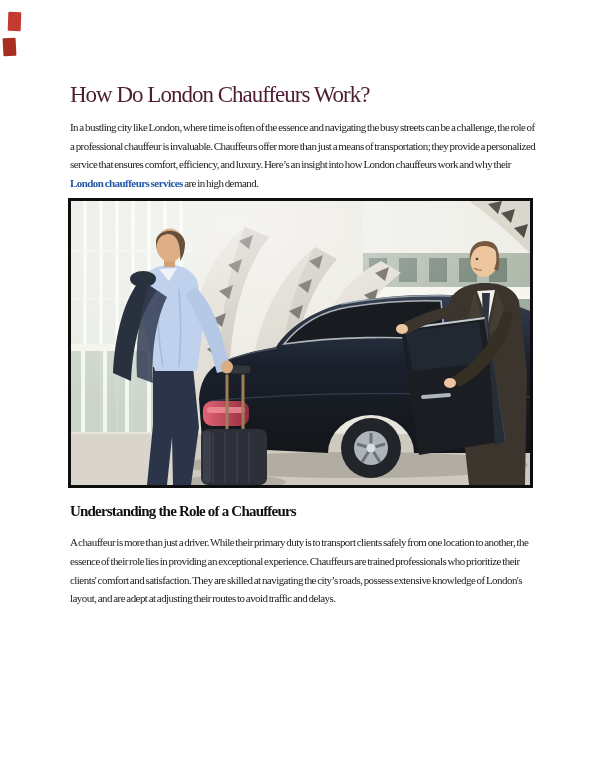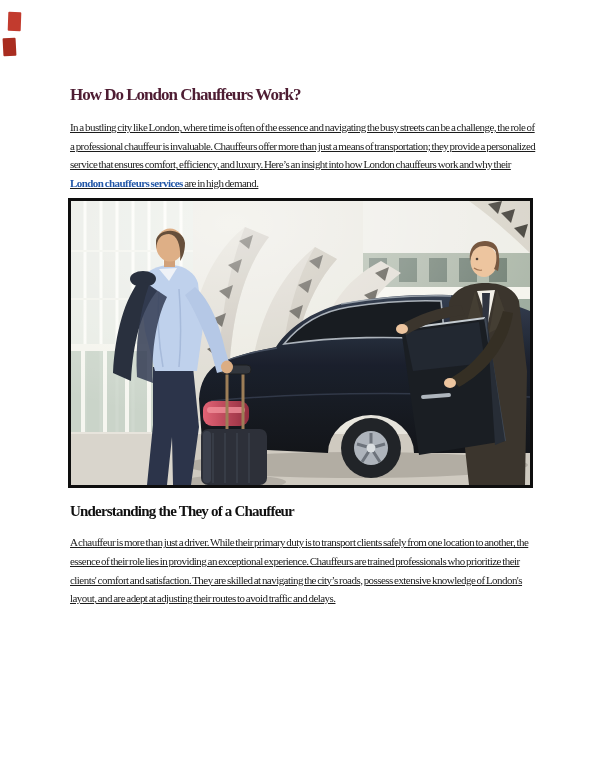--- a/index.html
+++ b/index.html
@@ -12,30 +12,29 @@
   }
   .page{position:absolute;inset:0;background:var(--page_bg,#fff);}
   
   .mark{position:absolute;display:block;}
   .mark-1{left:8px;top:12px;width:13px;height:19px;background:var(--red_mark_1,#c23b2e);transform:rotate(2deg);border-radius:1px;}
   .mark-2{left:3px;top:38px;width:13px;height:18px;background:var(--red_mark_2,#a92d20);transform:rotate(-3deg);border-radius:1px;}
 
   article{position:absolute;left:70px;top:0;width:466px;}
   h1{
     margin:84px 0 12px;
-    font-size:17px;line-height:22px;font-weight:bold;
+    font-size:23px;line-height:22px;font-weight:normal;
     letter-spacing:-1px;
     color:var(--title_color,#4e1d33);
   }
   .para{
     font-size:11px;line-height:18.6px;
     letter-spacing:-0.55px;word-spacing:-0.9px;
     color:var(--text_color,#1c1c1c);
     margin:0 0 5px;
-    text-decoration:underline;
   }
   .link{
     color:var(--link_color,#2257a8);
     font-weight:bold;text-decoration:none;cursor:pointer;
   }
   figure.photo{
     margin:6px 0 0 -2px;padding:0;
     width:459px;height:284px;
     border:3px solid var(--photo_border,#0e0e0e);
     background:#e9e7df;overflow:hidden;
@@ -228,19 +227,19 @@
           <ellipse cx="156" cy="166" rx="6" ry="6.5" fill="#d9a87d"></ellipse>
           <rect x="93" y="57" width="11" height="9" fill="#cf9c72"></rect>
           <ellipse cx="99" cy="44" rx="14" ry="16.5" fill="#dcab80"></ellipse>
           <path d="M85,40 C86,27 112,25 114,42 C114,50 112,56 109,60 C110,48 108,34 98,33 C90,33 86,38 85,48 Z" fill="#5d4530"></path>
         </g>
 
         <rect x="0" y="0" width="459" height="284" fill="#fff7ea" opacity="0.06"></rect>
       </svg>
     </figure>
 
-    <h2>Understanding the They of a Chauffeur</h2>
+    <h2>Understanding the Role of a Chauffeurs</h2>
 
     <p class="para">A chauffeur is more than just a driver. While their primary duty is to transport clients safely from one location to another, the essence of their role lies in providing an exceptional experience. Chauffeurs are trained professionals who prioritize their clients' comfort and satisfaction. They are skilled at navigating the city’s roads, possess extensive knowledge of London's layout, and are adept at adjusting their routes to avoid traffic and delays.</p>
 
 
   </article>
 </div>
 
 </body></html>

